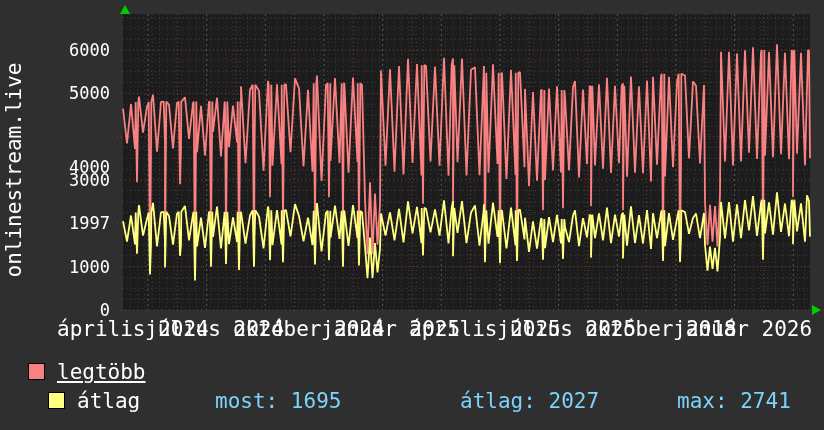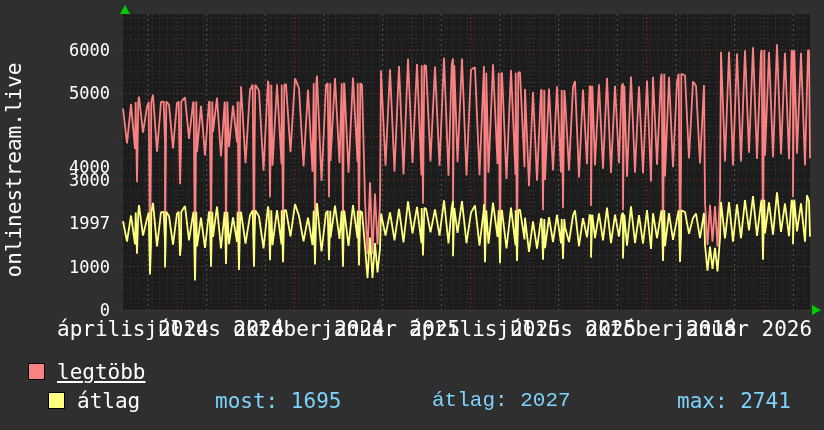--- a/index.html
+++ b/index.html
@@ -227,16 +227,16 @@
     </div>
 
   <div class="legend-row r1">
     <span class="swatch" id="sw0" style="background: rgb(249, 129, 129);"></span><span>legtöbb</span>
   </div>
   <div class="legend-row r2">
     <span class="swatch" id="sw1" style="background: rgb(255, 255, 128);"></span><span>átlag</span>
   </div>
 
   <span class="stat" style="left: 215px;">most: 1695</span>
-  <span class="stat" style="left: 432px; font-family: Liberation Mono, monospace;">átlag: 2027</span>
+  <span class="stat" style="left: 460px;">átlag: 2027</span>
   <span class="stat" style="left: 677px;">max: 2741</span>
 
 </div>
 
 </body></html>

